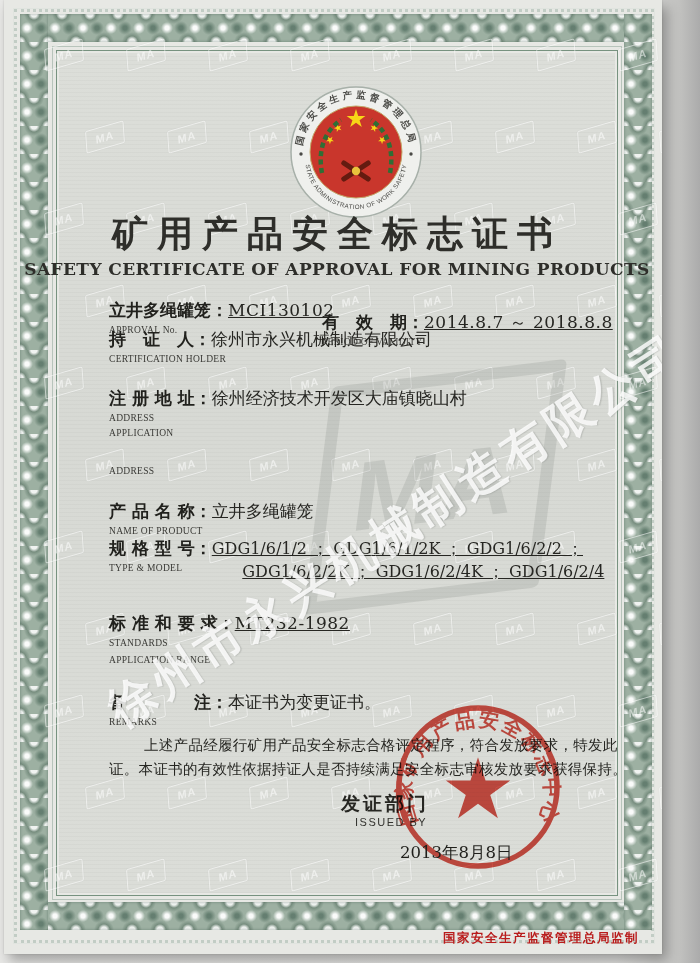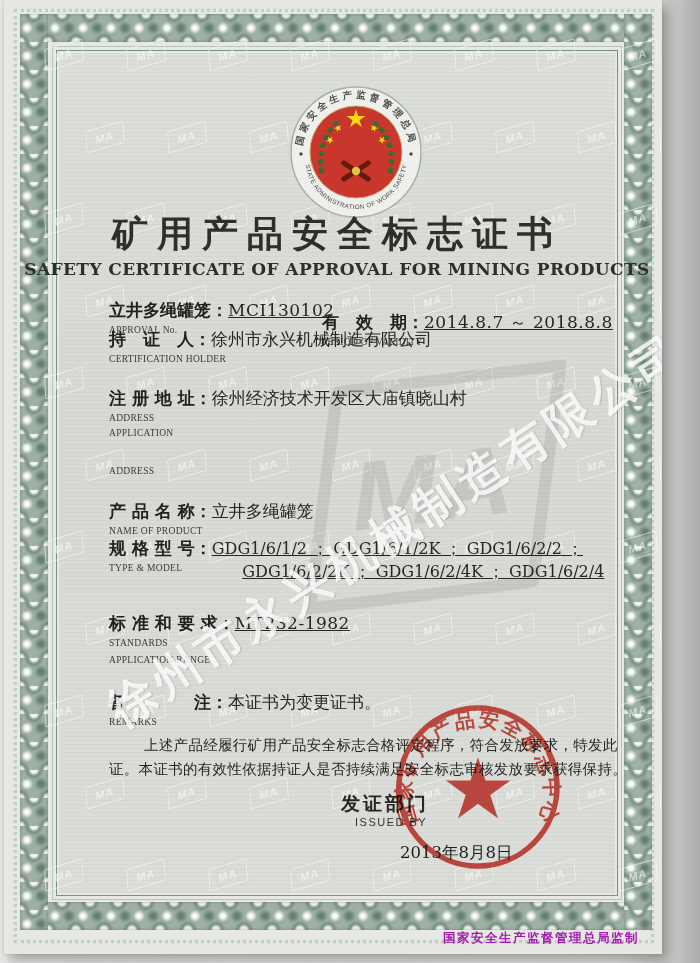--- a/index.html
+++ b/index.html
@@ -71,21 +71,21 @@
     letter-spacing:.3px;margin-top:3px;}
   .vline2{font-size:17px;color:#262622;margin-top:2px;}
   .decl{position:absolute;z-index:3;font-size:14.5px;color:#262622;letter-spacing:.3px;white-space:nowrap;}
   .issued-cn{position:absolute;left:337px;top:791px;z-index:3;font-size:19px;font-weight:bold;
     letter-spacing:3px;color:#262622;}
   .issued-en{position:absolute;left:351px;top:816px;z-index:3;font-family:"Liberation Sans",sans-serif;
     font-size:11px;letter-spacing:1.5px;color:#33332f;}
   .issue-date{position:absolute;left:396px;top:842px;z-index:6;font-size:16.5px;color:#1f1f1b;}
   .seal{position:absolute;left:386px;top:699px;z-index:5;opacity:.88;mix-blend-mode:multiply;}
   .footer{position:absolute;left:280px;top:930px;width:355px;z-index:3;text-align:right;
-    font-size:12.5px;font-weight:bold;letter-spacing:1.5px;color:#a21caf;}
+    font-size:12.5px;font-weight:bold;letter-spacing:1.5px;color:#b91c1c;}
 </style>
 </head>
 <body>
 
 <div class="paper">
 
   <div class="lace"></div>
   <div class="band band-top"></div>
   <div class="band band-bottom"></div>
   <div class="band band-left"></div>

